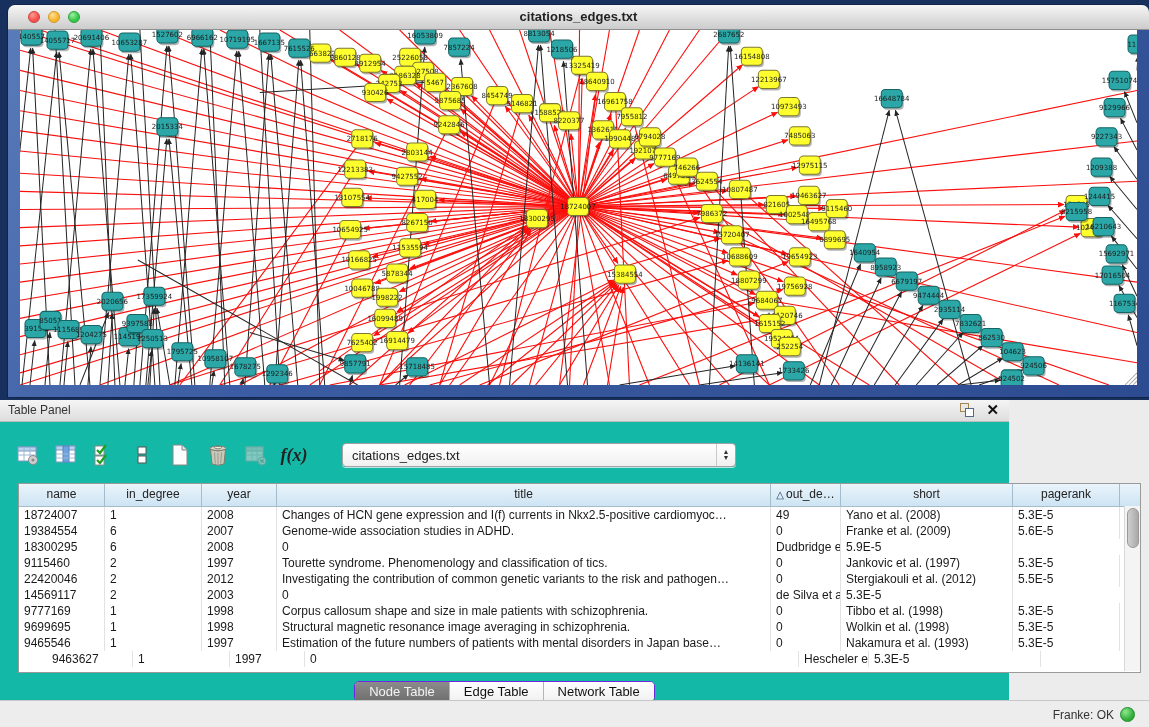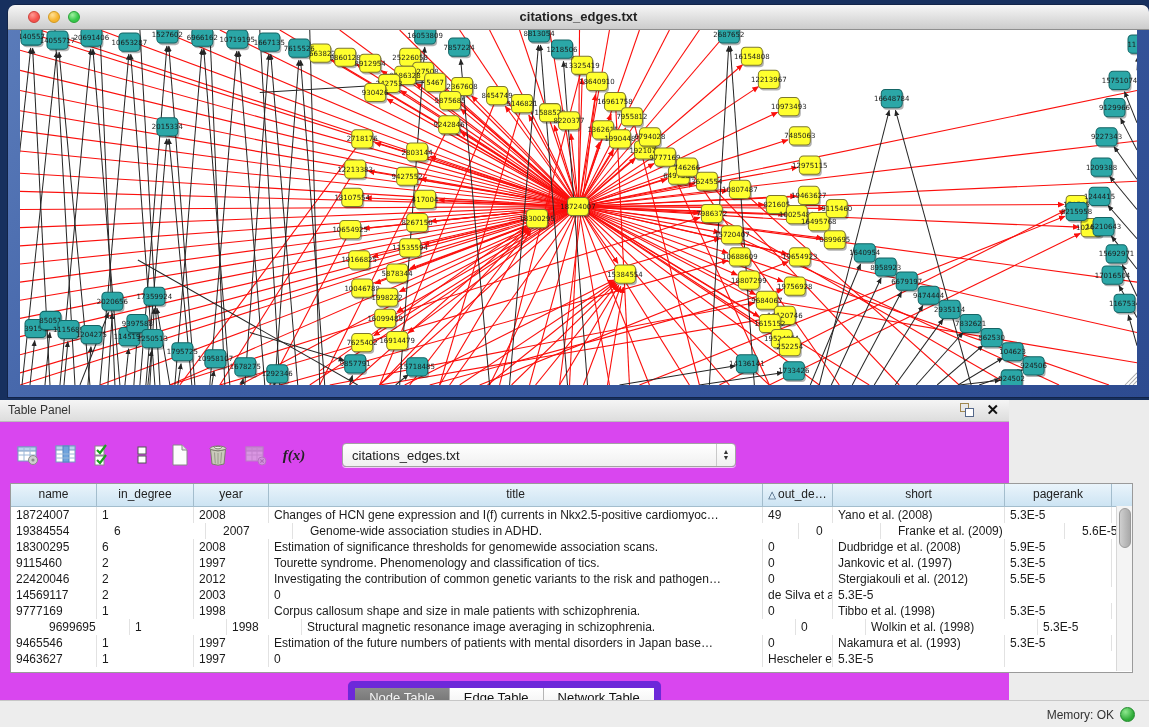--- a/index.html
+++ b/index.html
@@ -15,53 +15,53 @@
   .tl{position:absolute;top:6px;width:12px;height:12px;border-radius:50%;box-sizing:border-box;}
   .tl.red{left:20px;background:radial-gradient(circle at 35% 30%,#ff9a93,#f5524c 60%);border:1px solid #ce3e39;}
   .tl.yellow{left:40px;background:radial-gradient(circle at 35% 30%,#ffe095,#f6b42e 60%);border:1px solid #d2991f;}
   .tl.green{left:60px;background:radial-gradient(circle at 35% 30%,#9ff0a0,#35c749 60%);border:1px solid #27a336;}
   .win-title{position:absolute;left:0;right:0;top:0;height:24px;line-height:24px;text-align:center;
     font-size:13px;font-weight:bold;color:#222;}
   .net-canvas{position:absolute;left:12px;top:25px;right:12px;bottom:12px;background:#ffffff;overflow:hidden;}
   .net-canvas svg{display:block;width:100%;height:100%;}
 
   
-  .table-panel{position:absolute;left:0;top:400px;width:1009px;height:300px;background:#d946ef;}
+  .table-panel{position:absolute;left:0;top:400px;width:1009px;height:300px;background:#14b8a6;}
   .panel-header{height:21px;background:linear-gradient(#f5f5f5,#dddddd);border-bottom:1px solid #bcbcbc;
     position:relative;font-size:12px;color:#333;}
   .panel-header .ph-title{position:absolute;left:8px;top:3px;}
   .panel-header .ph-icons{position:absolute;right:10px;top:2px;display:flex;gap:12px;align-items:center;}
   .float-ic{width:15px;height:15px;position:relative;display:inline-block;}
   .float-ic .sq1{position:absolute;left:1px;top:1px;width:7px;height:7px;border:1.5px solid #a08850;background:#e9e9e9;}
   .float-ic .sq2{position:absolute;right:0px;bottom:0px;width:7px;height:7px;border:1.5px solid #55688a;background:#fff;}
   .close-x{font-size:15px;font-weight:bold;color:#111;line-height:15px;cursor:default;}
 
   .toolbar{position:absolute;left:14px;top:40px;height:30px;display:flex;align-items:center;gap:10px;}
   .tb-btn{width:28px;height:26px;display:flex;align-items:center;justify-content:center;}
-  .fx{font-family:"Liberation Serif",serif;font-style:italic;font-size:15px;font-weight:bold;color:#222;}
+  .fx{font-family:"Liberation Serif",serif;font-style:italic;font-size:18px;font-weight:bold;color:#222;}
   .combo{width:392px;height:22px;border:1px solid #a3a3a3;border-radius:4px;background:linear-gradient(#ffffff,#f0f0f0);
     display:flex;align-items:center;font-size:13px;color:#222;position:relative;box-shadow:0 1px 0 rgba(255,255,255,.7);}
   .combo .val{padding-left:9px;flex:1;}
   .combo .stepper{width:18px;height:100%;display:flex;flex-direction:column;align-items:center;justify-content:center;
     border-left:1px solid #c9c9c9;font-size:7px;color:#333;line-height:6px;}
 
-  .table-box{position:absolute;left:10px;top:83px;width:1121px;height:188px;background:#fff;border:1px solid #9a9a9a;}
+  .table-box{position:absolute;left:18px;top:83px;width:1121px;height:188px;background:#fff;border:1px solid #9a9a9a;}
   .thead{display:grid;height:22px;background:linear-gradient(#eaf4fb,#cde4f3);border-bottom:1px solid #a3bdcd;}
   .thead .th{border-right:1px solid #a3bdcd;font-size:12px;color:#222;text-align:center;line-height:21px;
     overflow:hidden;white-space:nowrap;}
   .thead .th .sort{color:#1a3a5c;font-size:10px;margin-right:2px;}
   .tbody{position:relative;height:165px;overflow:hidden;}
   .trow{display:grid;height:16px;line-height:16px;font-size:12px;color:#1a1a1a;}
   .trow .td{padding-left:5px;border-right:1px solid #e2e2e2;overflow:hidden;white-space:nowrap;}
   .vscroll{position:absolute;right:0;top:22px;width:15px;height:165px;background:#f4f4f4;border-left:1px solid #d8d8d8;}
   .vscroll .thumb{position:absolute;left:2px;top:2px;width:10px;height:38px;border-radius:6px;
     background:linear-gradient(90deg,#cfcfcf,#a9a9a9);border:1px solid #999;}
 
   .tabs{position:absolute;left:0;right:0;top:281px;display:flex;justify-content:center;}
-  .seg{display:flex;border:7px solid #6d28d9;border-radius:5px;overflow:hidden;background:#fdfdfd;
+  .seg{display:flex;border:1px solid #6d28d9;border-radius:5px;overflow:hidden;background:#fdfdfd;
     box-shadow:0 1px 1px rgba(0,0,0,.15);}
   .seg .tab{padding:2px 14px;font-size:13px;color:#111;border-right:1px solid #b5b5b5;background:linear-gradient(#ffffff,#f1f1f1);}
   .seg .tab:last-child{border-right:none;}
   .seg .tab.active{background:linear-gradient(#8b8b8b,#6f6f6f);color:#f4f4f4;}
 
   
   .statusbar{position:absolute;left:0;top:700px;width:1149px;height:27px;background:#ededed;border-top:1px solid #c7c7c7;}
   .mem{position:absolute;right:14px;top:6px;font-size:12px;color:#333;display:flex;align-items:center;gap:6px;}
   .mem .dot{width:13px;height:13px;border-radius:50%;background:radial-gradient(circle at 35% 30%,#8ee88e,#2fab38 65%);
     border:1px solid #1f8a2a;}
@@ -825,34 +825,33 @@
     <div class="tbody" id="tbody">
         <div class="trow" style="grid-template-columns: 86px 97px 75px 494px 70px 172px 107px 15px;">
           <div class="td">18724007</div>
           <div class="td">1</div>
           <div class="td">2008</div>
           <div class="td">Changes of HCN gene expression and I(f) currents in Nkx2.5-positive cardiomyoc…</div>
           <div class="td">49</div>
           <div class="td">Yano et al. (2008)</div>
           <div class="td">5.3E-5</div>
         </div>
-        <div class="trow" style="grid-template-columns: 86px 97px 75px 494px 70px 172px 107px 15px; gap: 12px;">
+        <div class="trow" style="grid-template-columns: 86px 97px 75px 494px 70px 172px 107px 15px;">
           <div class="td">19384554</div>
           <div class="td">6</div>
           <div class="td">2007</div>
           <div class="td">Genome-wide association studies in ADHD.</div>
           <div class="td">0</div>
           <div class="td">Franke et al. (2009)</div>
           <div class="td">5.6E-5</div>
         </div>
         <div class="trow" style="grid-template-columns: 86px 97px 75px 494px 70px 172px 107px 15px;">
           <div class="td">18300295</div>
           <div class="td">6</div>
           <div class="td">2008</div>
-          <div class="td">Estimation of significance thresholds for genomewide association scans.</div>
           <div class="td">0</div>
           <div class="td">Dudbridge et al. (2008)</div>
           <div class="td">5.9E-5</div>
         </div>
         <div class="trow" style="grid-template-columns: 86px 97px 75px 494px 70px 172px 107px 15px;">
           <div class="td">9115460</div>
           <div class="td">2</div>
           <div class="td">1997</div>
           <div class="td">Tourette syndrome. Phenomenology and classification of tics.</div>
           <div class="td">0</div>
@@ -878,39 +877,39 @@
         </div>
         <div class="trow" style="grid-template-columns: 86px 97px 75px 494px 70px 172px 107px 15px;">
           <div class="td">9777169</div>
           <div class="td">1</div>
           <div class="td">1998</div>
           <div class="td">Corpus callosum shape and size in male patients with schizophrenia.</div>
           <div class="td">0</div>
           <div class="td">Tibbo et al. (1998)</div>
           <div class="td">5.3E-5</div>
         </div>
-        <div class="trow" style="grid-template-columns: 86px 97px 75px 494px 70px 172px 107px 15px; padding-left: 33px;">
+        <div class="trow" style="grid-template-columns: 86px 97px 75px 494px 70px 172px 107px 15px;">
           <div class="td">9699695</div>
           <div class="td">1</div>
           <div class="td">1998</div>
           <div class="td">Structural magnetic resonance image averaging in schizophrenia.</div>
           <div class="td">0</div>
           <div class="td">Wolkin et al. (1998)</div>
           <div class="td">5.3E-5</div>
         </div>
         <div class="trow" style="grid-template-columns: 86px 97px 75px 494px 70px 172px 107px 15px;">
           <div class="td">9465546</div>
           <div class="td">1</div>
           <div class="td">1997</div>
           <div class="td">Estimation of the future numbers of patients with mental disorders in Japan base…</div>
           <div class="td">0</div>
           <div class="td">Nakamura et al. (1993)</div>
           <div class="td">5.3E-5</div>
         </div>
-        <div class="trow" style="grid-template-columns: 86px 97px 75px 494px 70px 172px 107px 15px;">
+        <div class="trow" style="grid-template-columns: 86px 97px 75px 494px 70px 172px 107px 15px; margin-left: 28px;">
           <div class="td">9463627</div>
           <div class="td">1</div>
           <div class="td">1997</div>
           <div class="td">0</div>
           <div class="td">Hescheler et al. (1991)</div>
           <div class="td">5.3E-5</div>
         </div>
       </div>
     <div class="vscroll">
         <div class="thumb"></div>
@@ -921,16 +920,16 @@
     <div class="seg">
       <span class="tab active">Node Table</span>
       <span class="tab">Edge Table</span>
       <span class="tab">Network Table</span>
     </div>
   </div>
 </div>
 
 <div class="statusbar">
   <span class="mem">
-    <span>Memory: OK</span>
+    <span>Franke: OK</span>
     <span class="dot"></span>
   </span>
 </div>
 
 </body></html>

